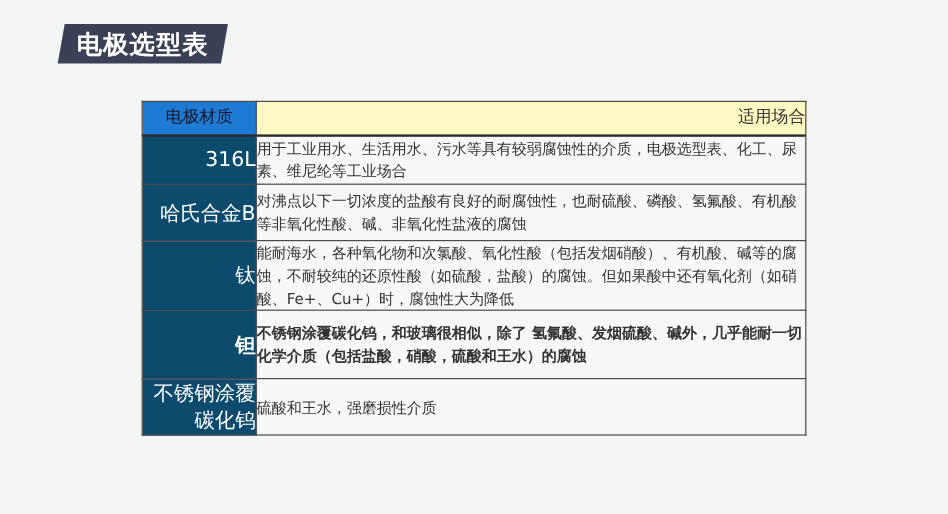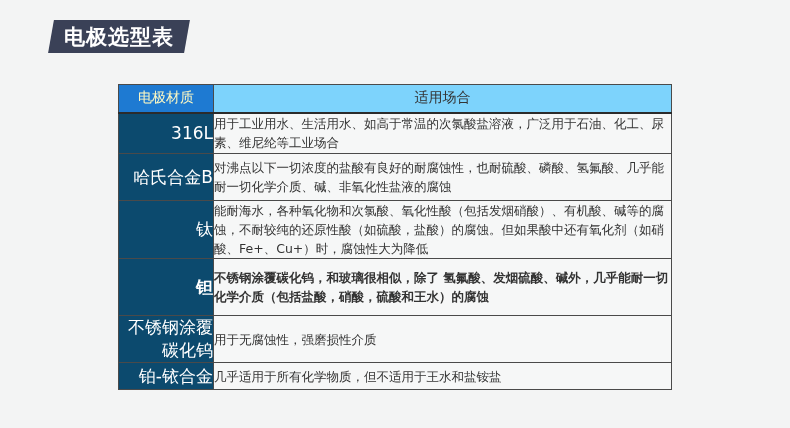--- a/index.html
+++ b/index.html
@@ -49,25 +49,26 @@
   thead th{
     height:28px;
     font-size:14px;
     font-weight:500;
     text-align:center;
     vertical-align:middle;
     border-bottom:2px solid #2b2b2b !important;
   }
   th.mat-h{
     background:#1e7ad2;
-    color:#fef9c3;
+    color:#0f172a;
   }
   th.app-h{
-    background:#7dd3fc;
+    background:#fef9c3;
     color:#333333;
+    text-align:right;
   }
 
   td.mat{
     background:#0c4a6e;
     color:#ffffff;
     font-size:17px;
     text-align:right;
     vertical-align:middle;
     padding:0 2px;
   }
@@ -106,38 +107,34 @@
       </colgroup>
     <thead>
       <tr>
         <th class="mat-h">电极材质</th>
         <th class="app-h">适用场合</th>
       </tr>
     </thead>
     <tbody>
       <tr>
         <td class="mat">316L</td>
-        <td class="app">用于工业用水、生活用水、如高于常温的次氯酸盐溶液，广泛用于石油、化工、尿素、维尼纶等工业场合</td>
+        <td class="app">用于工业用水、生活用水、污水等具有较弱腐蚀性的介质，电极选型表、化工、尿素、维尼纶等工业场合</td>
       </tr>
       <tr>
         <td class="mat">哈氏合金B</td>
-        <td class="app">对沸点以下一切浓度的盐酸有良好的耐腐蚀性，也耐硫酸、磷酸、氢氟酸、几乎能耐一切化学介质、碱、非氧化性盐液的腐蚀</td>
+        <td class="app">对沸点以下一切浓度的盐酸有良好的耐腐蚀性，也耐硫酸、磷酸、氢氟酸、有机酸等非氧化性酸、碱、非氧化性盐液的腐蚀</td>
       </tr>
       <tr>
         <td class="mat">钛</td>
         <td class="app">能耐海水，各种氧化物和次氯酸、氧化性酸（包括发烟硝酸）、有机酸、碱等的腐蚀，不耐较纯的还原性酸（如硫酸，盐酸）的腐蚀。但如果酸中还有氧化剂（如硝酸、Fe+、Cu+）时，腐蚀性大为降低</td>
       </tr>
       <tr>
         <td class="mat">钽</td>
         <td class="app">不锈钢涂覆碳化钨，和玻璃很相似，除了 氢氟酸、发烟硫酸、碱外，几乎能耐一切化学介质（包括盐酸，硝酸，硫酸和王水）的腐蚀</td>
       </tr>
       <tr>
         <td class="mat">不锈钢涂覆碳化钨</td>
-        <td class="app">用于无腐蚀性，强磨损性介质</td>
-      </tr>
-      <tr>
-        <td class="mat">铂-铱合金</td>
-        <td class="app">几乎适用于所有化学物质，但不适用于王水和盐铵盐</td>
+        <td class="app">硫酸和王水，强磨损性介质</td>
       </tr>
     </tbody>
   </table>
 
 </div>
 
 </body></html>

